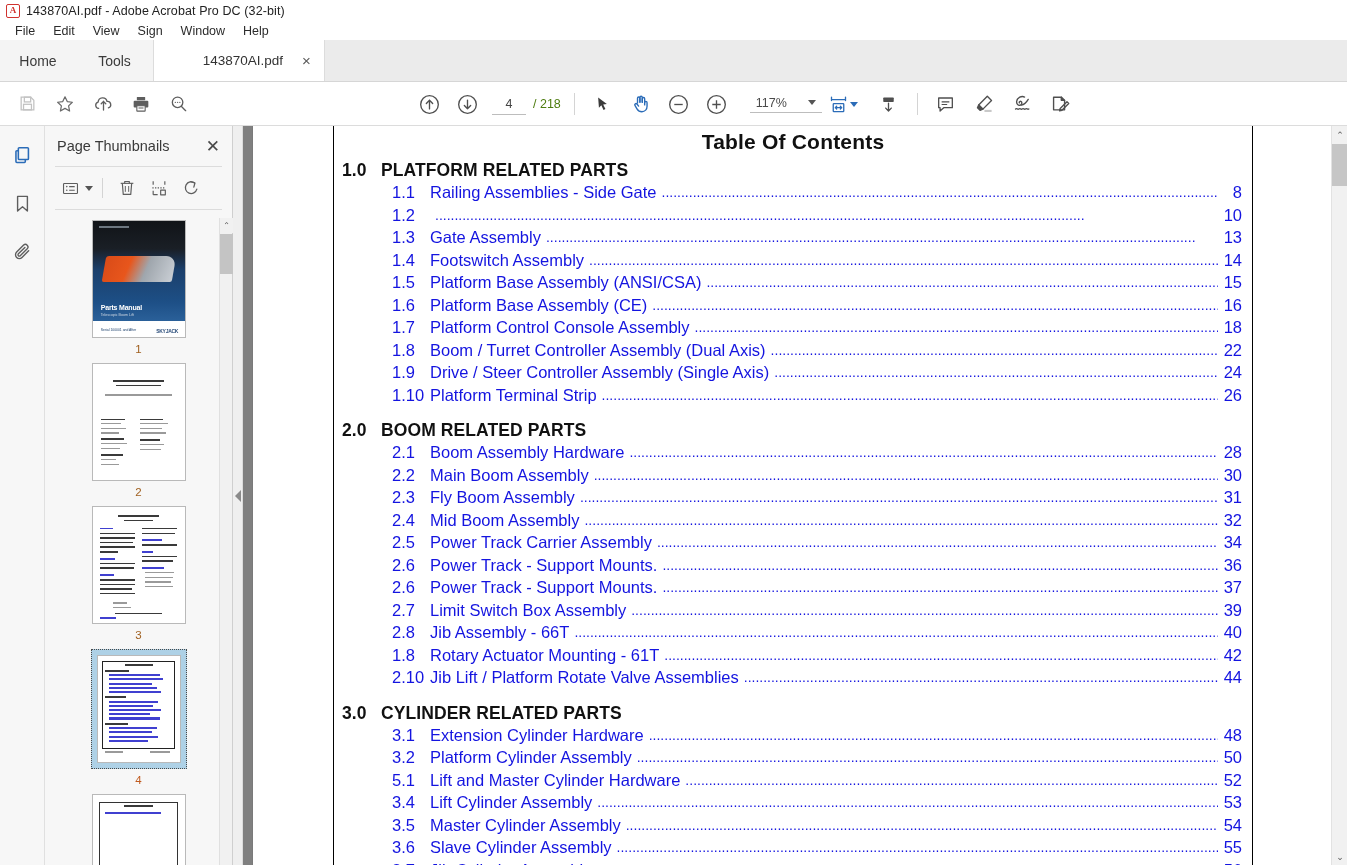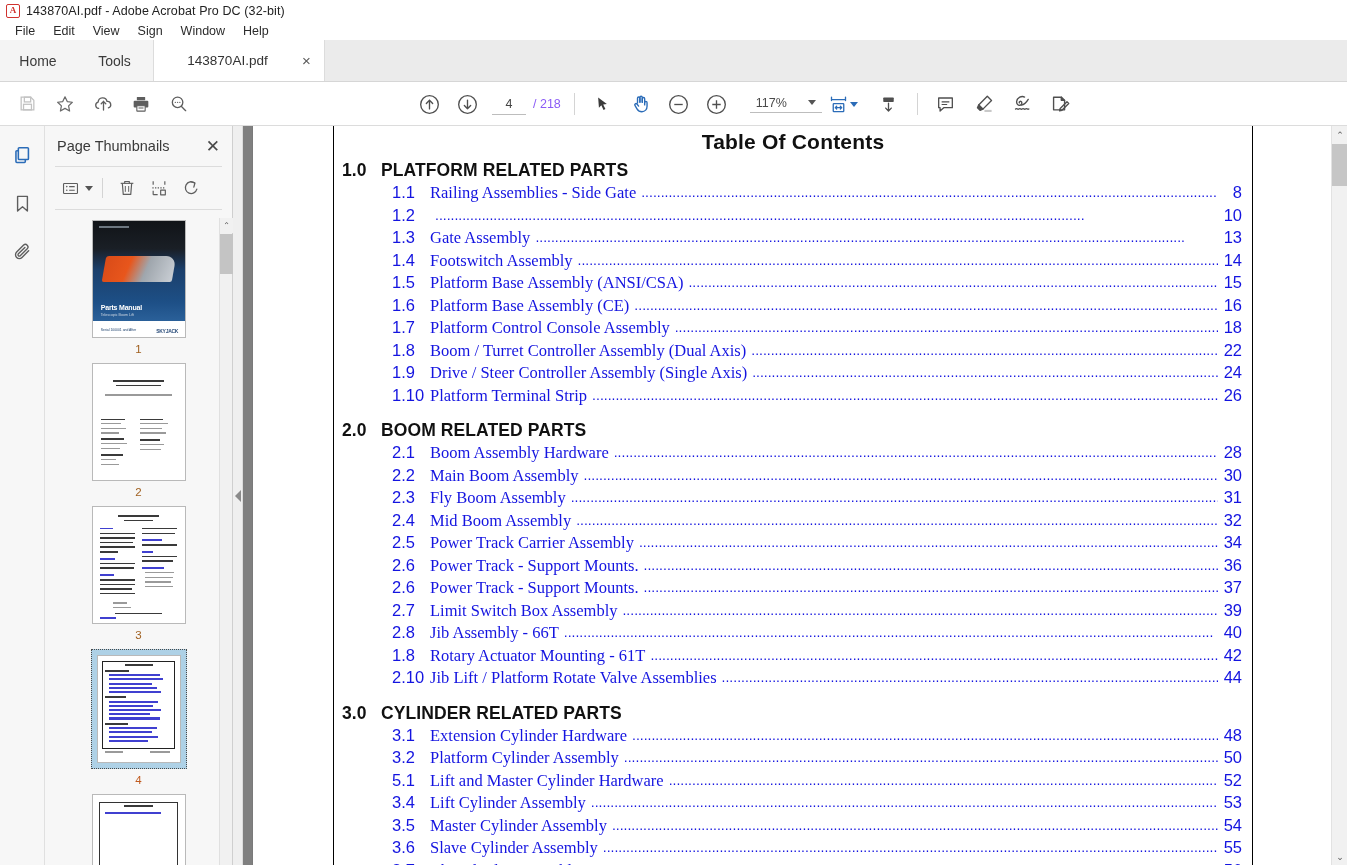--- a/index.html
+++ b/index.html
@@ -45,21 +45,21 @@
     height:41px; display:flex; align-items:center; justify-content:center;
     font-size:14px; color:#3b3b3b; padding:0 24px; cursor:default; position:relative;
   }
   .tab.home { width:76px; padding:0; background:#f4f4f4; }
   .tab.tools { width:77px; padding:0; background:#f4f4f4; }
   .tab.doc {
     background:#ffffff; width:172px; padding:0 10px 0 18px; gap:16px;
     justify-content:space-between; font-size:13.5px; color:#333;
     border-left:1px solid #dcdcdc; border-right:1px solid #dcdcdc;
   }
-  .tab.doc .tab-label { flex:1; text-align:center; }
+  .tab.doc .tab-label { flex:1; text-align:right; }
   .tab-close {
     font-size:15px; color:#5a5a5a; width:15px; text-align:center; line-height:1;
     cursor:pointer; font-family:"Liberation Sans", sans-serif;
   }
   .tabstrip .tab-filler { flex:1; height:41px; background:#ebebeb; }
 
   
   .toolbar {
     height:44px; background:#ffffff; border-bottom:1px solid #dcdcdc;
     display:flex; align-items:center; flex:0 0 44px; position:relative;
@@ -75,21 +75,21 @@
   }
   .tbtn svg { display:block; }
   .tb-sep { width:1px; height:22px; background:#d4d4d4; margin:0 9px; }
 
   .pagenum-wrap { display:flex; align-items:center; gap:7px; margin:0 4px 0 6px; }
   .pagenum-box {
     width:34px; height:22px; border:none; border-bottom:1px solid #bdbdbd;
     text-align:center; font-size:12.5px; color:#444; background:transparent;
     font-family:"Liberation Sans", sans-serif; outline:none;
   }
-  .pagetotal { font-size:12.5px; color:#8b5cf6; }
+  .pagetotal { font-size:12.5px; color:#4d7c0f; }
 
   .zoom-wrap {
     display:flex; align-items:center; gap:10px; margin-left:14px;
     border-bottom:1px solid #bdbdbd; padding:0 6px 2px 6px; min-width:72px;
     justify-content:space-between; cursor:pointer;
   }
   .zoom-val { font-size:12.5px; color:#4a4a4a; }
   .caret-dn {
     width:0;height:0;border-left:4.5px solid transparent;border-right:4.5px solid transparent;
     border-top:5px solid #555;
@@ -218,21 +218,21 @@
   }
   .sec-head:first-child { margin-top:0; }
   .sec-num { min-width:28px; }
 
   .toc-rows { display:flex; flex-direction:column; }
   .toc-row {
     display:flex; align-items:baseline; font-size:16.5px; color:#1414e0;
     line-height:21.5px; padding-left:50px; cursor:pointer;
   }
   .toc-row .r-num { min-width:38px; flex:0 0 auto; }
-  .toc-row .r-label { flex:0 0 auto; white-space:nowrap;font-family:Liberation Serif, serif; }
+  .toc-row .r-label { flex:0 0 auto; white-space:nowrap; }
   .toc-row .r-dots {
     flex:1 1 auto; overflow:hidden; white-space:nowrap; margin:0 0px;
     color:#1414e0; font-size:14px; letter-spacing:0px; line-height:21.5px;
     position:relative; top:-1px;
   }
   .toc-row .r-page { flex:0 0 auto; min-width:24px; text-align:right; padding-left:2px;}
   .toc-row .r-gap { flex:0 0 5px; }
 
   
   .docscroll {

